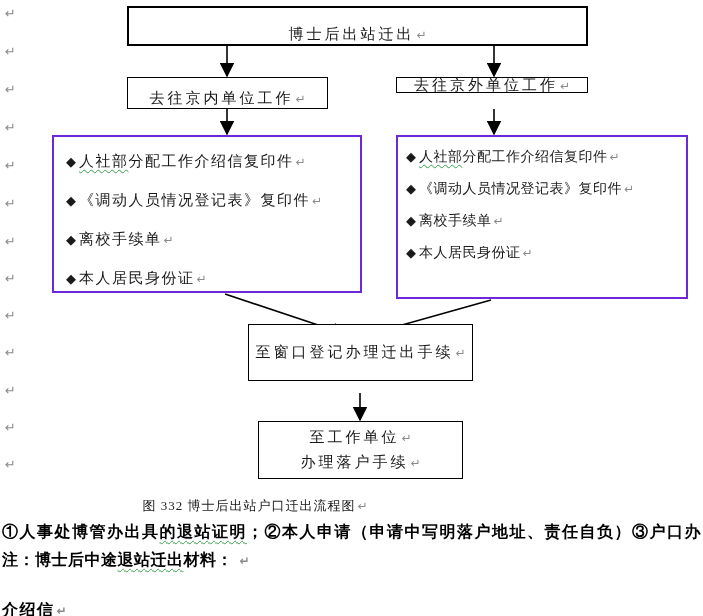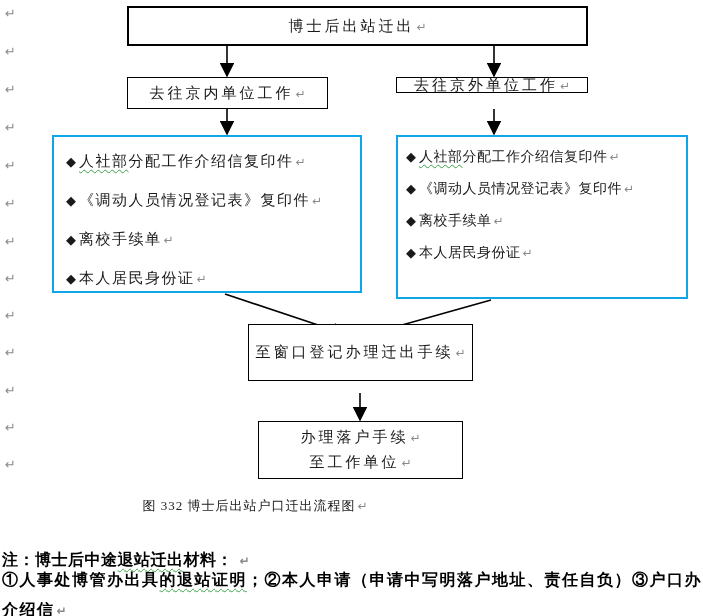--- a/index.html
+++ b/index.html
@@ -10,33 +10,33 @@
   }
   .box{
     position:absolute;background:#ffffff;border:2px solid #000;
     box-sizing:border-box;display:flex;align-items:center;justify-content:center;
   }
   .boxlabel{font-size:15px;letter-spacing:3px;white-space:nowrap;}
   .pilcrow{color:#8a8a8a;font-size:12px;letter-spacing:0;margin-left:2px;
     font-family:"DejaVu Sans",sans-serif;}
   .margin-pilcrow{position:absolute;left:5px;color:#8a8a8a;font-size:13px;
     font-family:"DejaVu Sans",sans-serif;}
-  .detail-box{position:absolute;background:#fff;border:2px solid #0ea5e9;box-sizing:border-box;}
+  .detail-box{position:absolute;background:#fff;border:2px solid #6d28d9;box-sizing:border-box;}
   .detail-left{left:52px;top:135px;width:310px;height:158px;padding:5px 0 0 12px;}
   .detail-right{left:396px;top:135px;width:292px;height:164px;padding:4px 0 0 8px;}
   .detail-left .item{line-height:38px;font-size:15px;letter-spacing:1.5px;white-space:nowrap;}
   .detail-right .item{line-height:31px;font-size:14px;letter-spacing:0.5px;white-space:nowrap;}
   .bullet{font-size:13px;margin-right:3px;letter-spacing:0;}
   .wavy{text-decoration:underline wavy #3aa34c;text-decoration-thickness:1px;text-underline-offset:3px;}
   .arrow-layer{position:absolute;left:0;top:0;pointer-events:none;}
   .caption{position:absolute;left:140px;top:497px;width:230px;text-align:center;
     font-size:13px;letter-spacing:1px;white-space:nowrap;}
   .note{position:absolute;left:2px;font-weight:bold;font-size:16px;white-space:nowrap;color:#000;}
   .note1{top:518px;letter-spacing:0.5px;margin-top:32px;}
-  .note2{top:570px;letter-spacing:1.5px;text-align:right;}
+  .note2{top:522px;letter-spacing:1.5px;text-align:right;}
   .note3{top:600px;letter-spacing:1.5px;}
   .settle-line{line-height:24px;text-align:center;}
 </style>
 </head>
 <body>
 
 <span class="margin-pilcrow" style="top:6px">↵</span>
 <span class="margin-pilcrow" style="top:44px">↵</span>
 <span class="margin-pilcrow" style="top:82px">↵</span>
 <span class="margin-pilcrow" style="top:120px">↵</span>
@@ -58,25 +58,25 @@
   </defs>
   <line x1="227" y1="46" x2="227" y2="76" stroke="#000" stroke-width="1.6" marker-end="url(#ah)"></line>
   <line x1="494" y1="46" x2="494" y2="76" stroke="#000" stroke-width="1.6" marker-end="url(#ah)"></line>
   <line x1="227" y1="109" x2="227" y2="134" stroke="#000" stroke-width="1.6" marker-end="url(#ah)"></line>
   <line x1="494" y1="109" x2="494" y2="134" stroke="#000" stroke-width="1.6" marker-end="url(#ah)"></line>
   <line x1="225" y1="294" x2="345" y2="334" stroke="#000" stroke-width="1.6" marker-end="url(#ah)"></line>
   <line x1="491" y1="300" x2="370" y2="334" stroke="#000" stroke-width="1.6" marker-end="url(#ah)"></line>
   <line x1="360" y1="393" x2="360" y2="420" stroke="#000" stroke-width="1.6" marker-end="url(#ah)"></line>
 </svg>
 
-<div class="box" style="left:127px;top:6px;width:461px;height:40px;">
+<div class="box" style="left:127px;top:6px;width:461px;height:40px;align-items:flex-end;">
   <span class="boxlabel"><span>博士后出站迁出</span><span class="pilcrow">↵</span></span>
 </div>
 
-<div class="box" style="left:127px;top:77px;width:201px;height:32px;border-width:1.5px;">
+<div class="box" style="left:127px;top:77px;width:201px;height:32px;border-width:1.5px;align-items:flex-end;">
   <span class="boxlabel"><span>去往京内单位工作</span><span class="pilcrow">↵</span></span>
 </div>
 <div class="box" style="left:396px;top:77px;width:192px;height:16px;border-width:1.5px;">
   <span class="boxlabel"><span>去往京外单位工作</span><span class="pilcrow">↵</span></span>
 </div>
 
 <div class="detail-box detail-left">
   <div class="item"><span class="bullet">◆</span><span></span><span class="wavy">人社部</span><span>分配工作介绍信复印件</span><span class="pilcrow">↵</span></div>
   <div class="item"><span class="bullet">◆</span><span>《调动人员情况登记表》复印件</span><span class="wavy"></span><span></span><span class="pilcrow">↵</span></div>
   <div class="item"><span class="bullet">◆</span><span>离校手续单</span><span class="wavy"></span><span></span><span class="pilcrow">↵</span></div>
@@ -88,22 +88,22 @@
   <div class="item"><span class="bullet">◆</span><span>《调动人员情况登记表》复印件</span><span class="wavy"></span><span></span><span class="pilcrow">↵</span></div>
   <div class="item"><span class="bullet">◆</span><span>离校手续单</span><span class="wavy"></span><span></span><span class="pilcrow">↵</span></div>
   <div class="item"><span class="bullet">◆</span><span>本人居民身份证</span><span class="wavy"></span><span></span><span class="pilcrow">↵</span></div>
 </div>
 
 <div class="box" style="left:248px;top:324px;width:225px;height:57px;border-width:1.5px;">
   <span class="boxlabel"><span>至窗口登记办理迁出手续</span><span class="pilcrow">↵</span></span>
 </div>
 
 <div class="box" style="left:258px;top:421px;width:205px;height:58px;border-width:1.5px;flex-direction:column;">
+  <div class="boxlabel settle-line"><span>至工作单位</span><span class="pilcrow">↵</span></div>
   <div class="boxlabel settle-line"><span>办理落户手续</span><span class="pilcrow">↵</span></div>
-  <div class="boxlabel settle-line"><span>至工作单位</span><span class="pilcrow">↵</span></div>
 </div>
 
 <div class="caption"><span>图 332 博士后出站户口迁出流程图</span><span class="pilcrow">↵</span></div>
 
 <div class="note note1"><span>注：博士后中途</span><span class="wavy">退站迁出</span><span>材料：</span> <span class="pilcrow">↵</span></div>
 
 <div class="note note2"><span>①人事处博管办出具</span><span class="wavy">的退站证明</span><span>；②本人申请（申请中写明落户地址、责任自负）③户口办</span></div>
 
 <div class="note note3"><span>介绍信</span><span class="pilcrow">↵</span></div>
 

